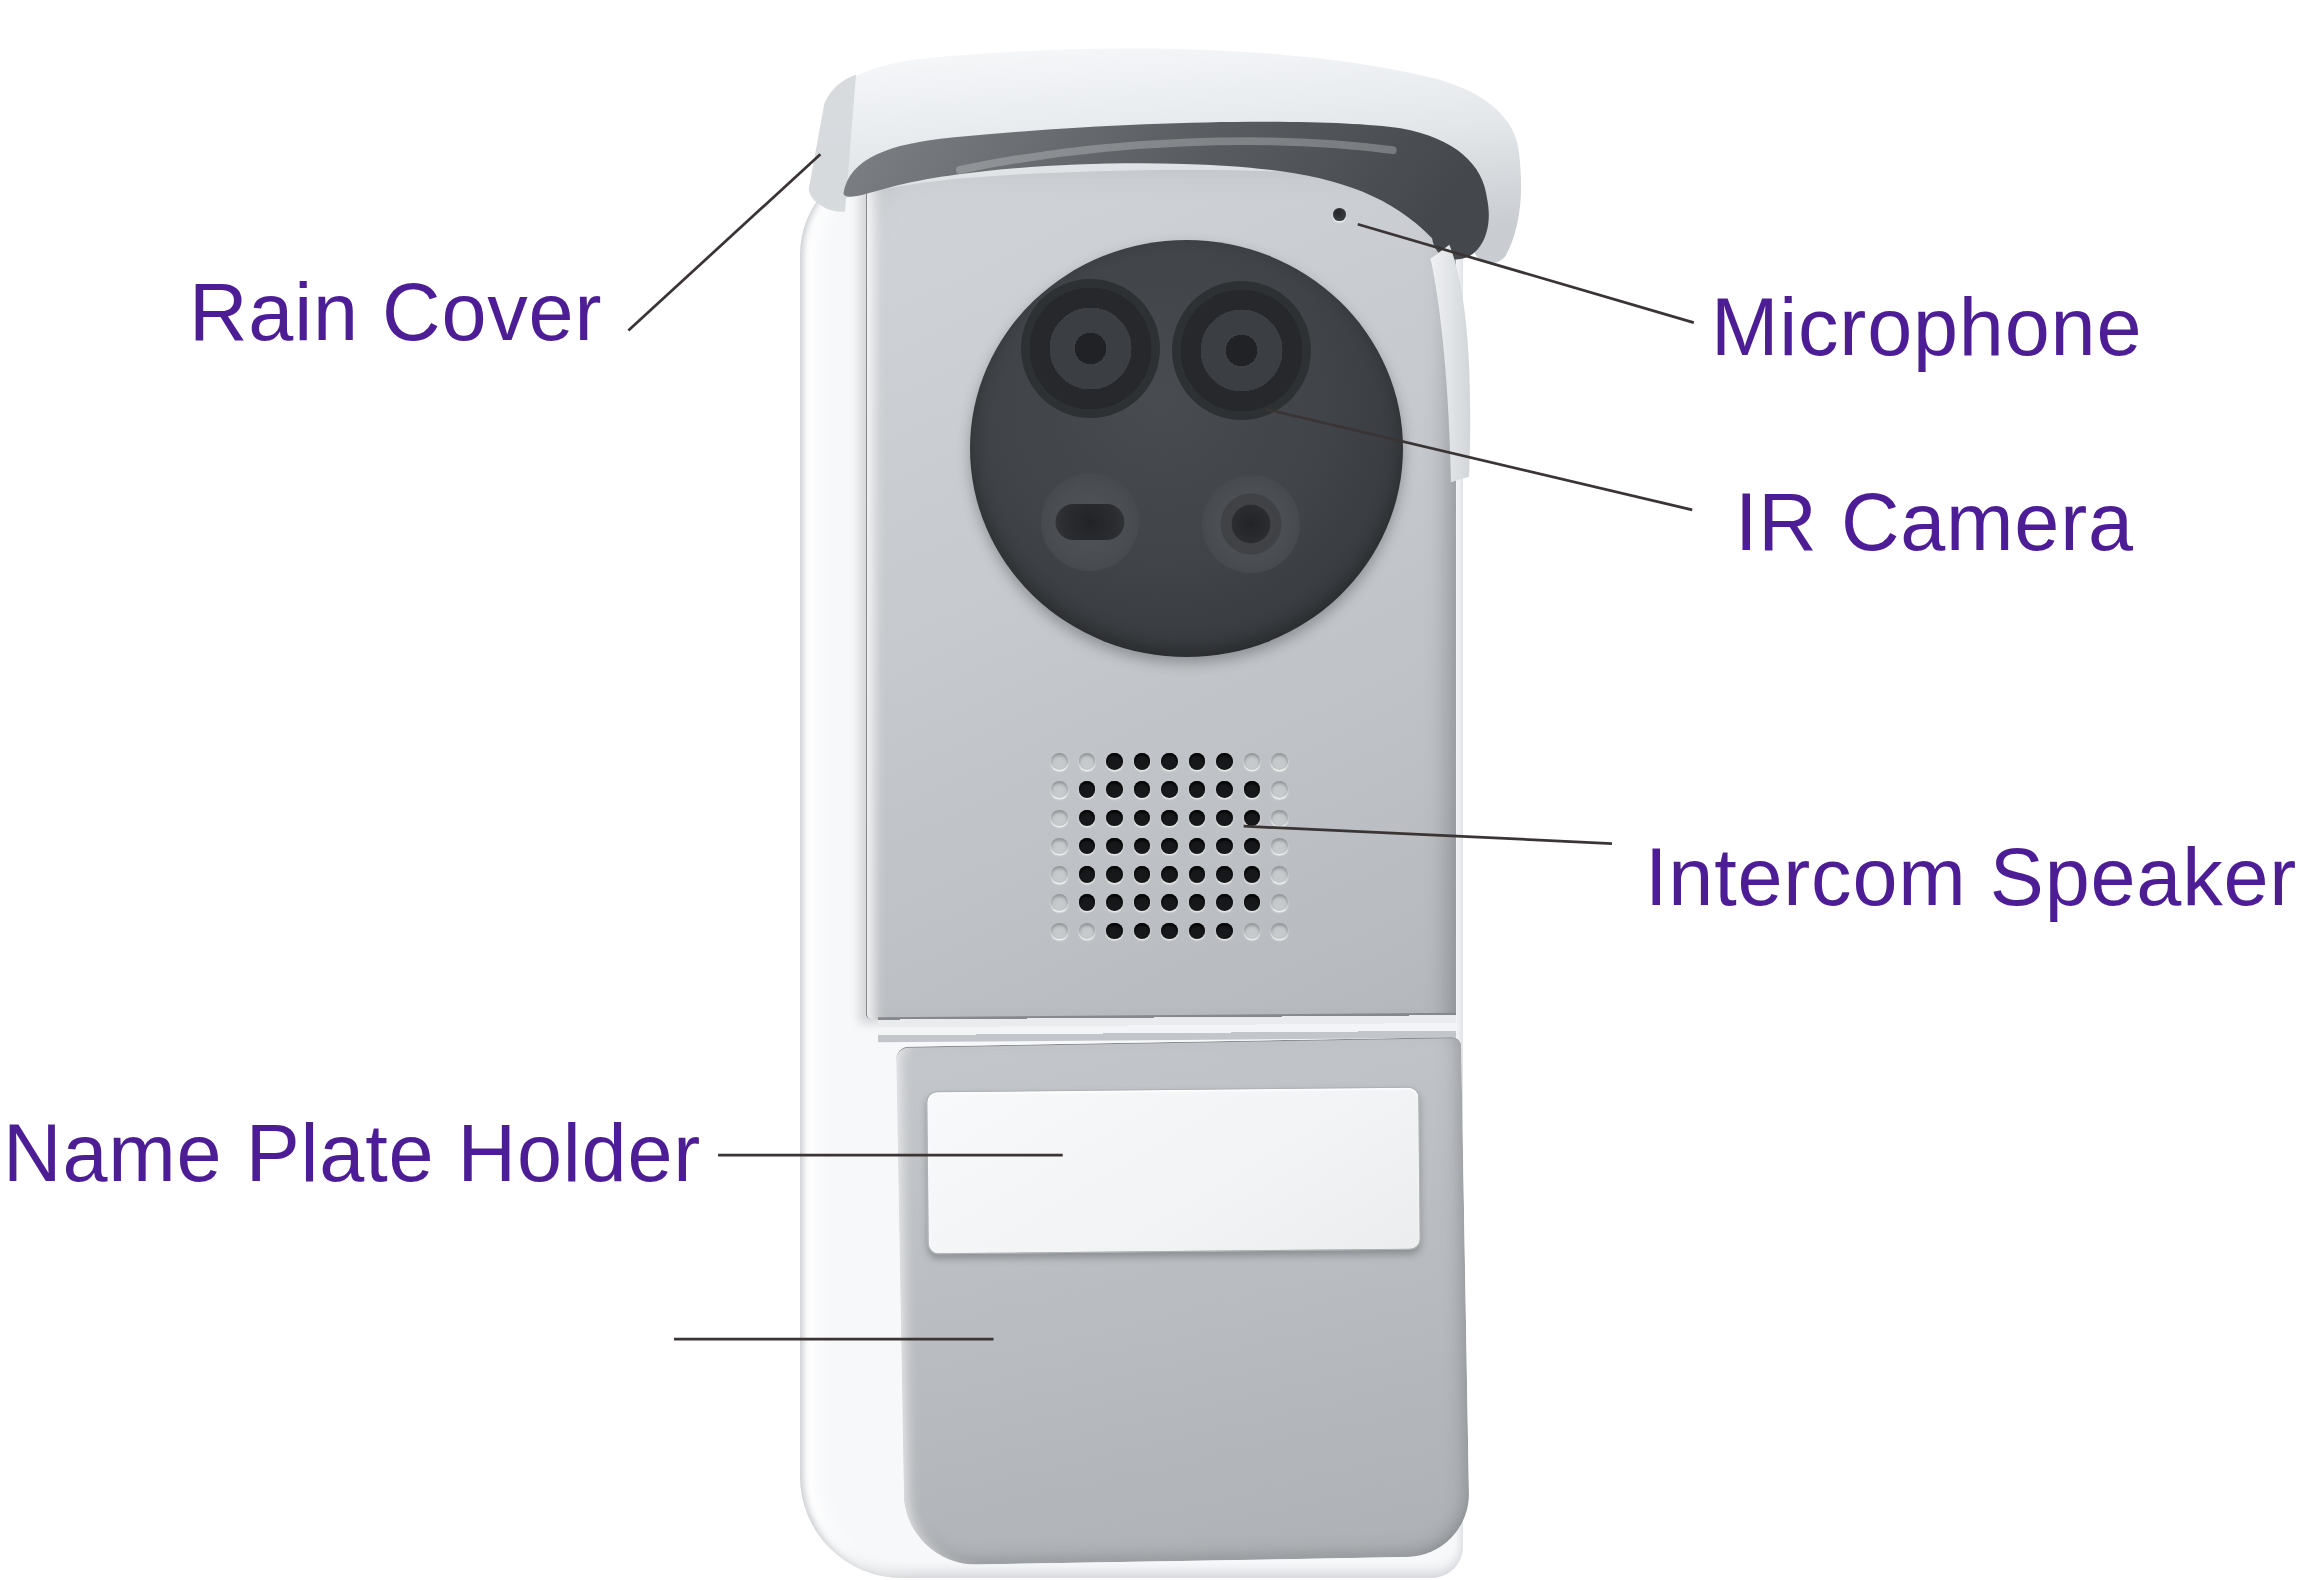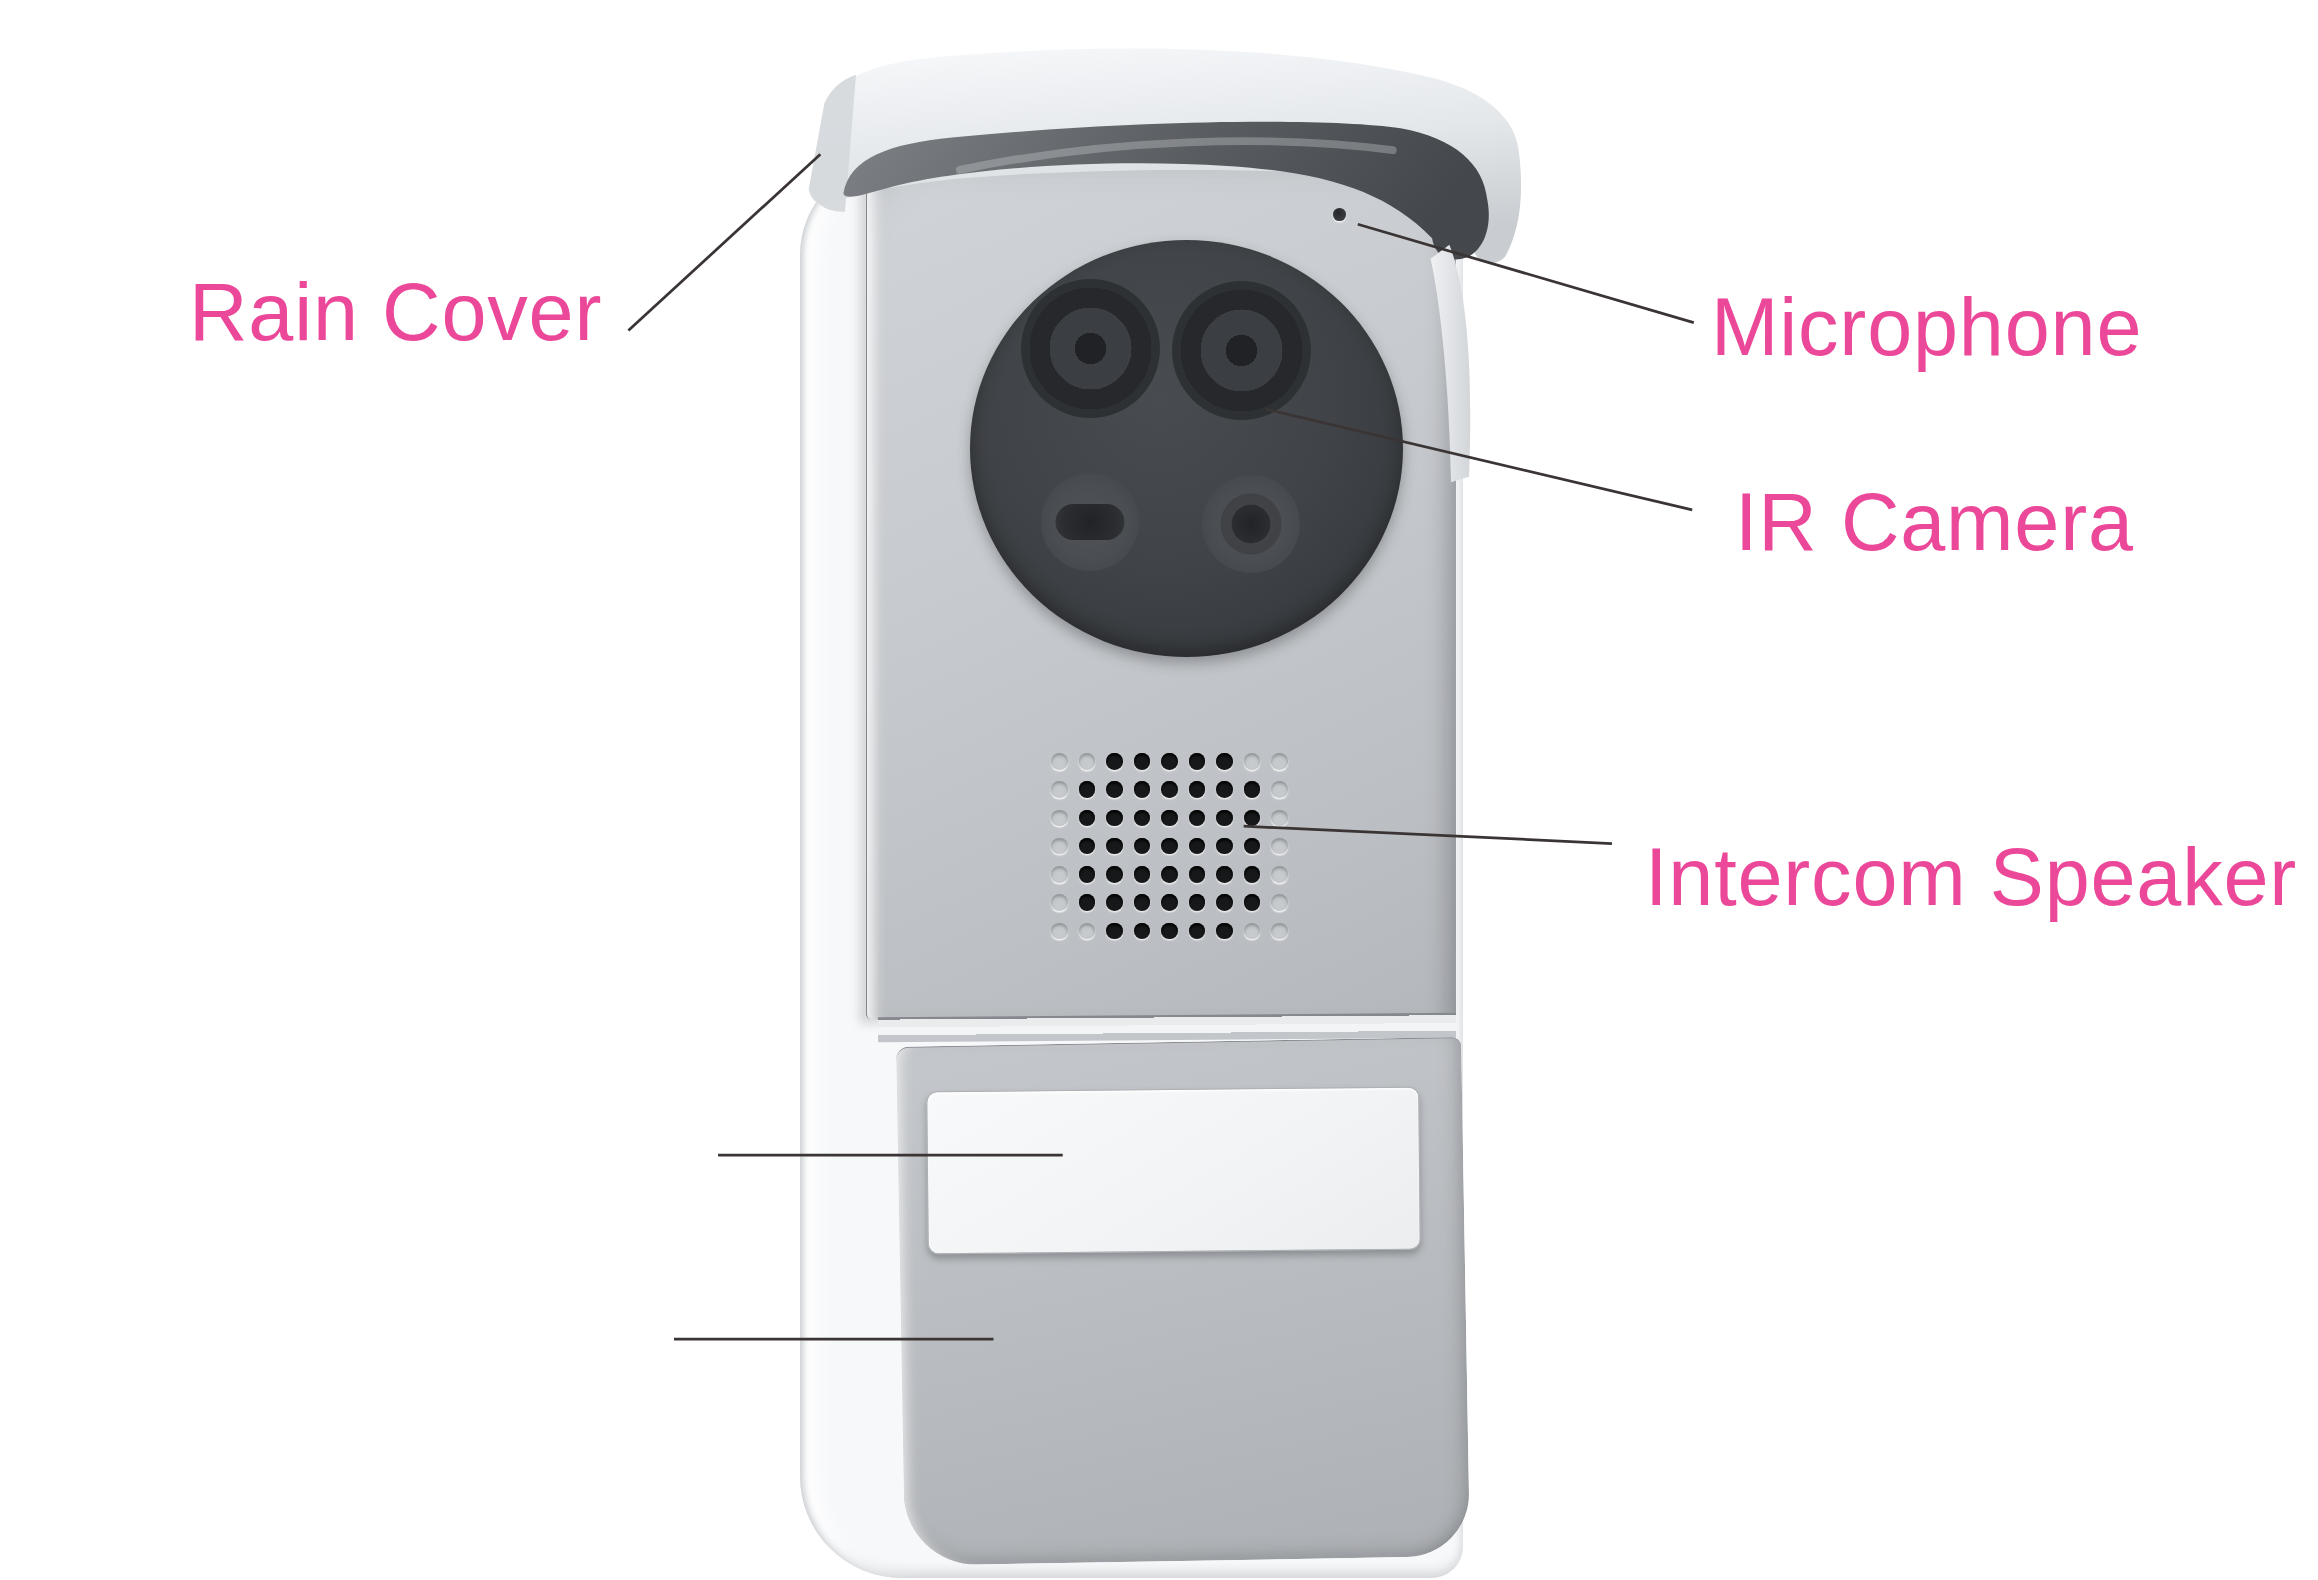--- a/index.html
+++ b/index.html
@@ -6,21 +6,21 @@
   body{width:2319px;height:1580px;position:relative;overflow:hidden;
        font-family:"Liberation Sans","DejaVu Sans",sans-serif;}
   .canvas{position:absolute;inset:0;}
 
   
   .callout-label{
     position:absolute;
     font-size:81px;
     line-height:1.04;
     letter-spacing:0.8px;
-    color:#ec4899;
+    color:#4c1d95;
     white-space:nowrap;
   }
   #lbl-rain-cover       {left:189px; top:270px;}
   #lbl-microphone       {left:1711px;top:265px;margin-top:20px;}
   #lbl-ir-camera        {left:1735px;top:480px;}
   #lbl-intercom-speaker {left:1645px;top:825px;margin-top:10px;}
   #lbl-name-plate-holder{left:3.1px;  top:1111px;}
   #lbl-call-button      {left:260px;top:1301px;}
 
   
@@ -262,14 +262,15 @@
       <line x1="1580" y1="1050" x2="2048" y2="1072"></line>
       <line x1="912" y1="1468" x2="1350" y2="1468"></line>
       <line x1="856" y1="1702" x2="1262" y2="1702"></line>
     </g>
   </svg>
 
   <div class="callout-label" id="lbl-rain-cover">Rain Cover</div>
   <div class="callout-label" id="lbl-microphone">Microphone</div>
   <div class="callout-label" id="lbl-ir-camera">IR Camera</div>
   <div class="callout-label" id="lbl-intercom-speaker">Intercom Speaker</div>
+  <div class="callout-label" id="lbl-name-plate-holder">Name Plate Holder</div>
 </div>
 
 
 </body></html>

